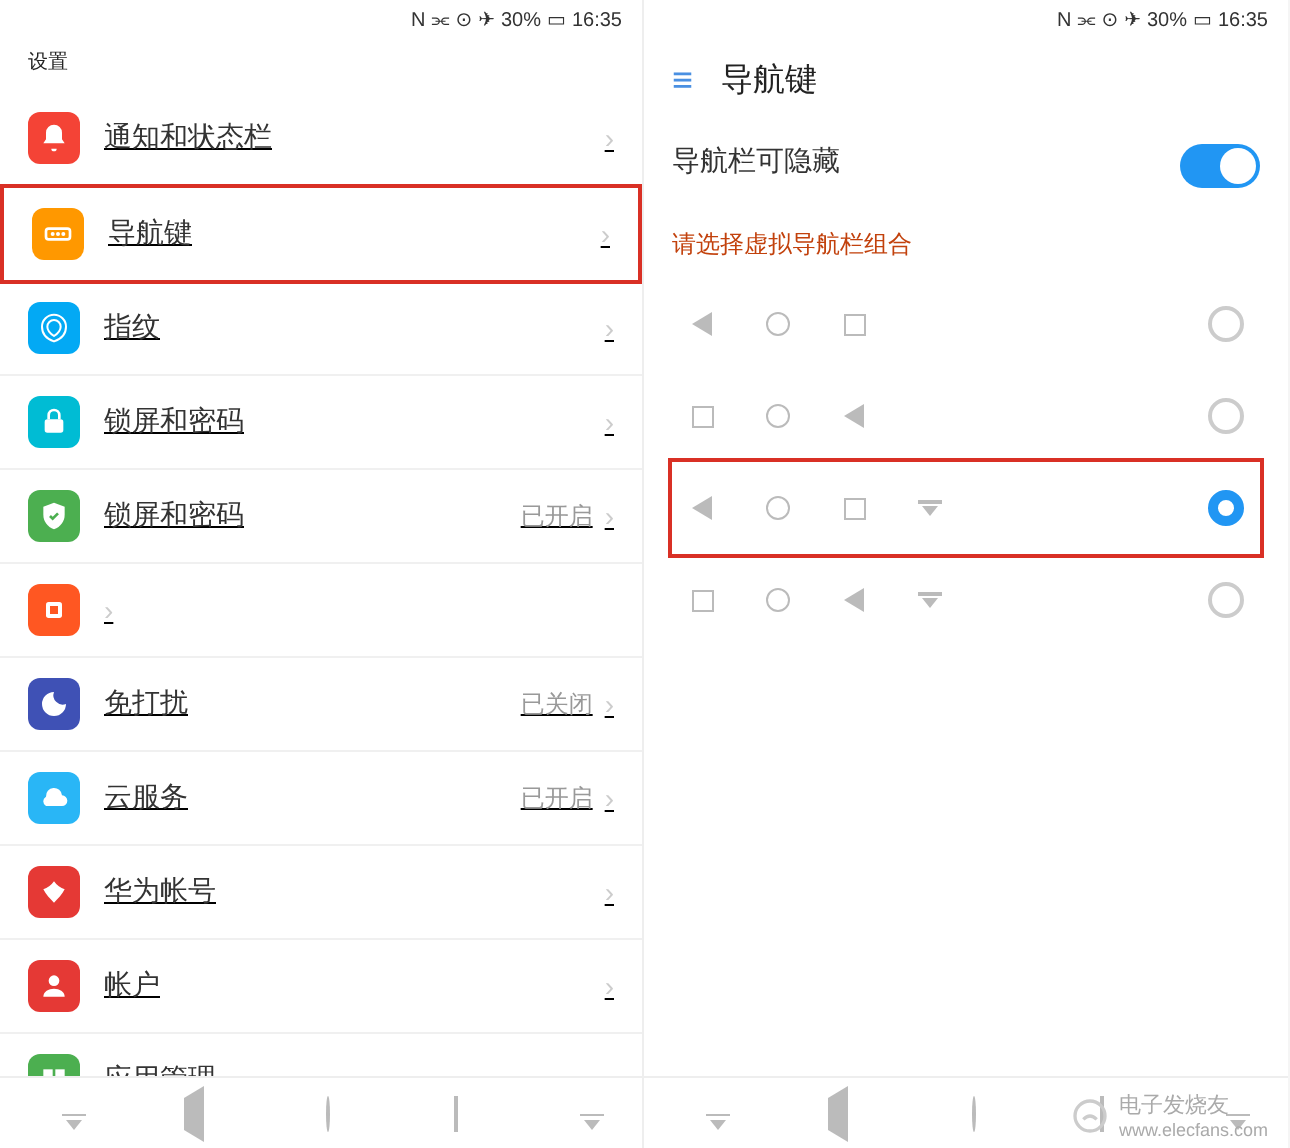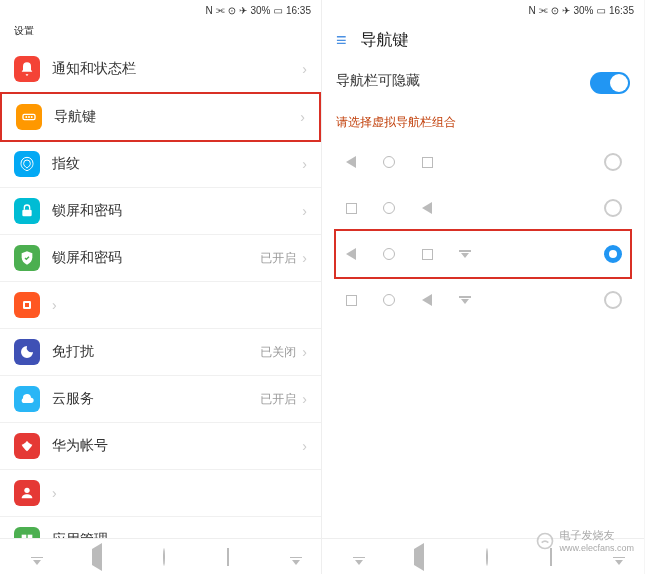--- a/index.html
+++ b/index.html
@@ -56,20 +56,21 @@
     .list {
       flex: 1;
       overflow: hidden;
     }
     .item {
       display: flex;
       align-items: center;
       padding: 10px 14px;
       border-bottom: 1px solid #f0f0f0;
       min-height: 44px;
+      text-decoration: underline;
     }
     .item.highlighted {
       border: 2px solid #d93025;
       margin: -1px 0;
     }
     .icon {
       width: 26px;
       height: 26px;
       border-radius: 6px;
       margin-right: 12px;
@@ -148,21 +149,21 @@
       height: 36px;
       display: flex;
       align-items: center;
       justify-content: space-around;
       border-top: 1px solid #eee;
       color: #bbb;
     }
     .nav-bar .nb-key { font-size: 14px; }
     .watermark {
       position: absolute;
-      bottom: 21px;
+      bottom: 4px;
       right: 10px;
       font-size: 11px;
       color: #aaa;
       display: flex;
       align-items: center;
       gap: 4px;
     }
     .watermark svg { width: 20px; height: 20px; }
     .shape-tri { width: 0; height: 0; border-top: 6px solid transparent; border-bottom: 6px solid transparent; border-right: 10px solid currentColor; }
     .shape-circ { width: 12px; height: 12px; border: 1.5px solid currentColor; border-radius: 50%; }
@@ -277,20 +278,21 @@
           <span class="item-label">华为帐号</span>
           <span class="chevron">›</span>
         </div>
         <div class="item">
           <span class="icon" style="background:#e53935">
             <svg viewBox="0 0 24 24">
               <circle cx="12" cy="8" r="4"></circle>
               <path d="M4 20c0-4 4-6 8-6s8 2 8 6z"></path>
             </svg>
           </span>
+          <span class="item-label">帐户</span>
           <span class="chevron">›</span>
         </div>
         <div class="item">
           <span class="icon" style="background:#4caf50">
             <svg viewBox="0 0 24 24">
               <rect x="4" y="4" width="7" height="7"></rect>
               <rect x="13" y="4" width="7" height="7"></rect>
               <rect x="4" y="13" width="7" height="7"></rect>
               <rect x="13" y="13" width="7" height="7"></rect>
             </svg>

